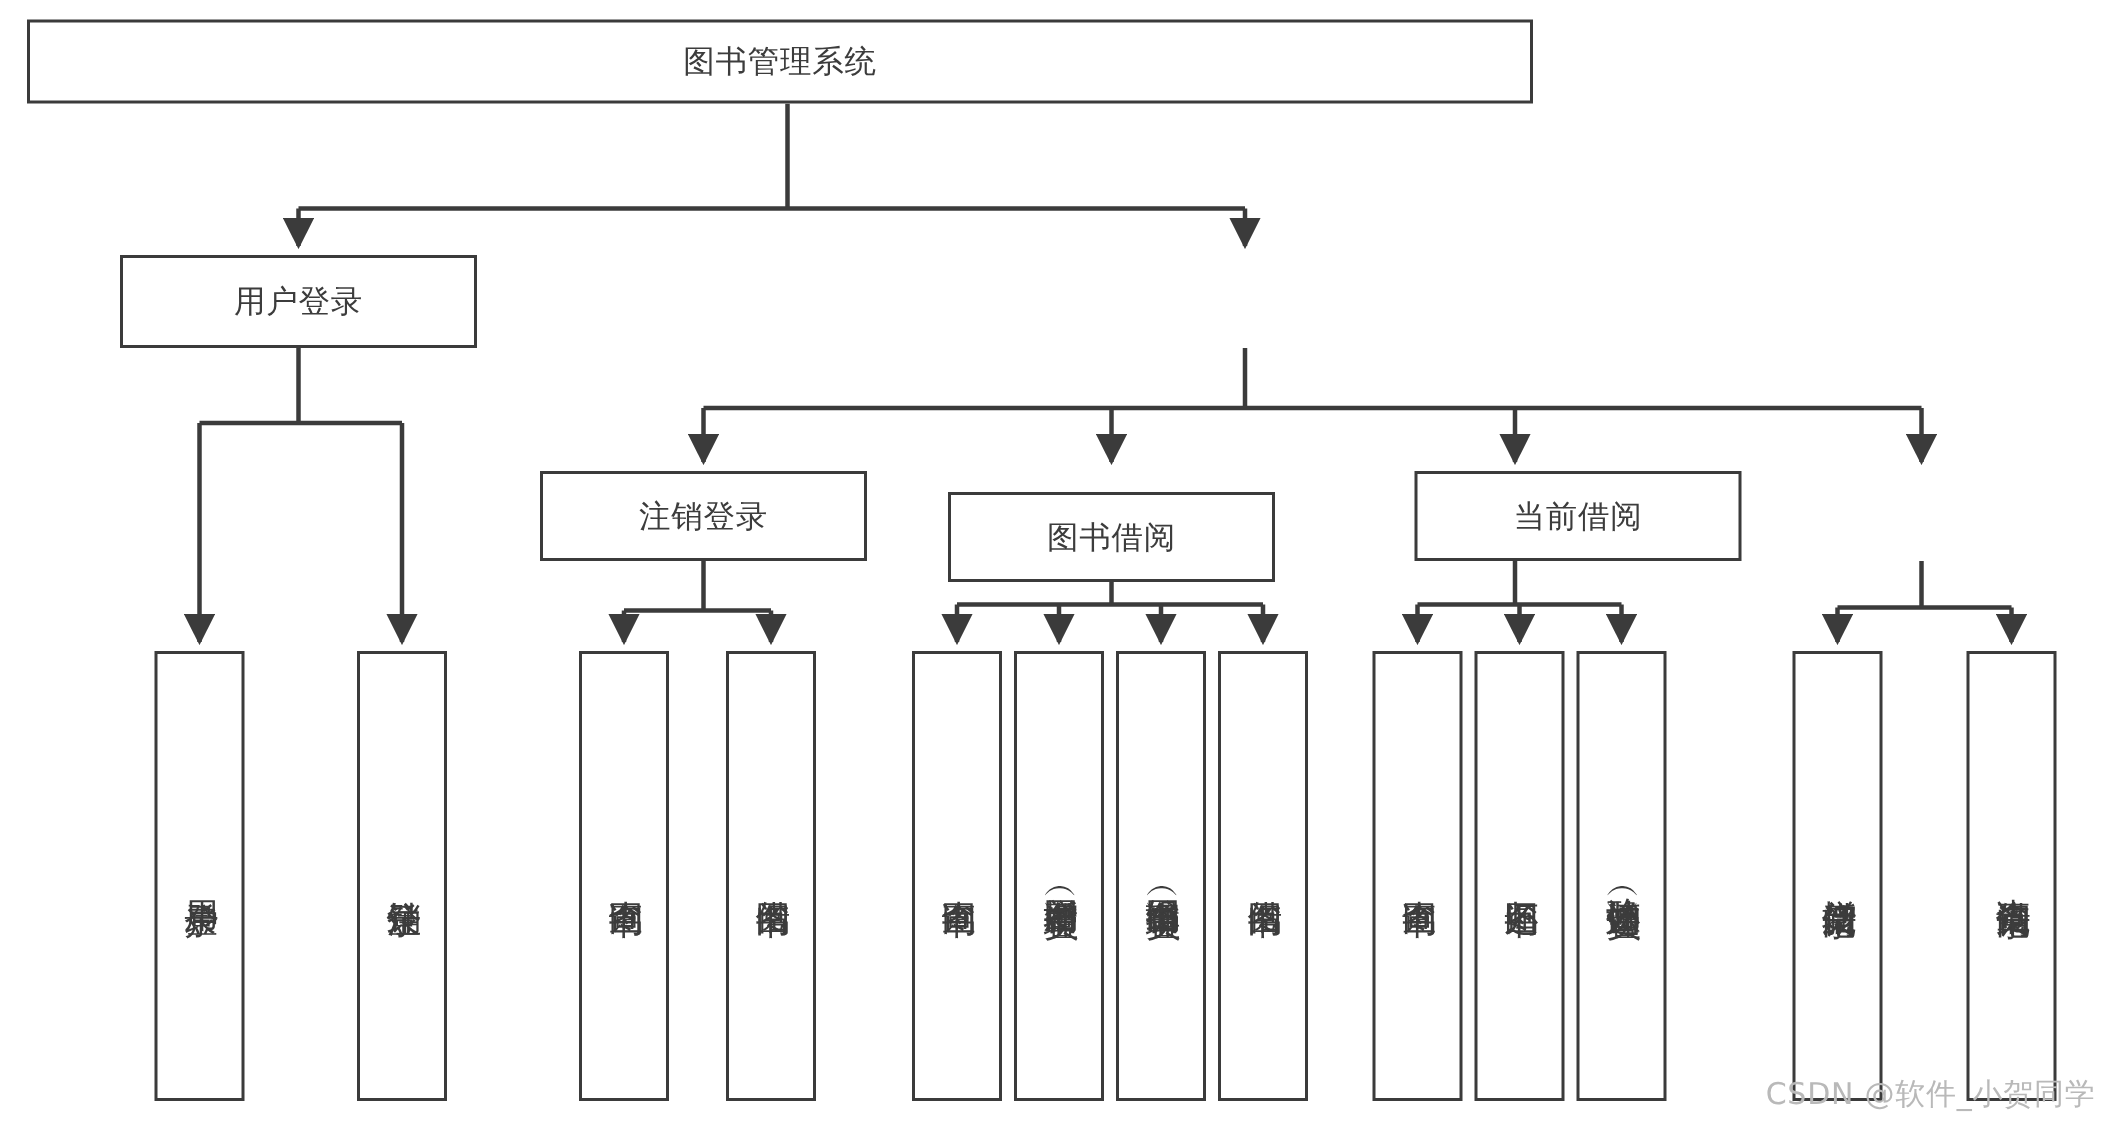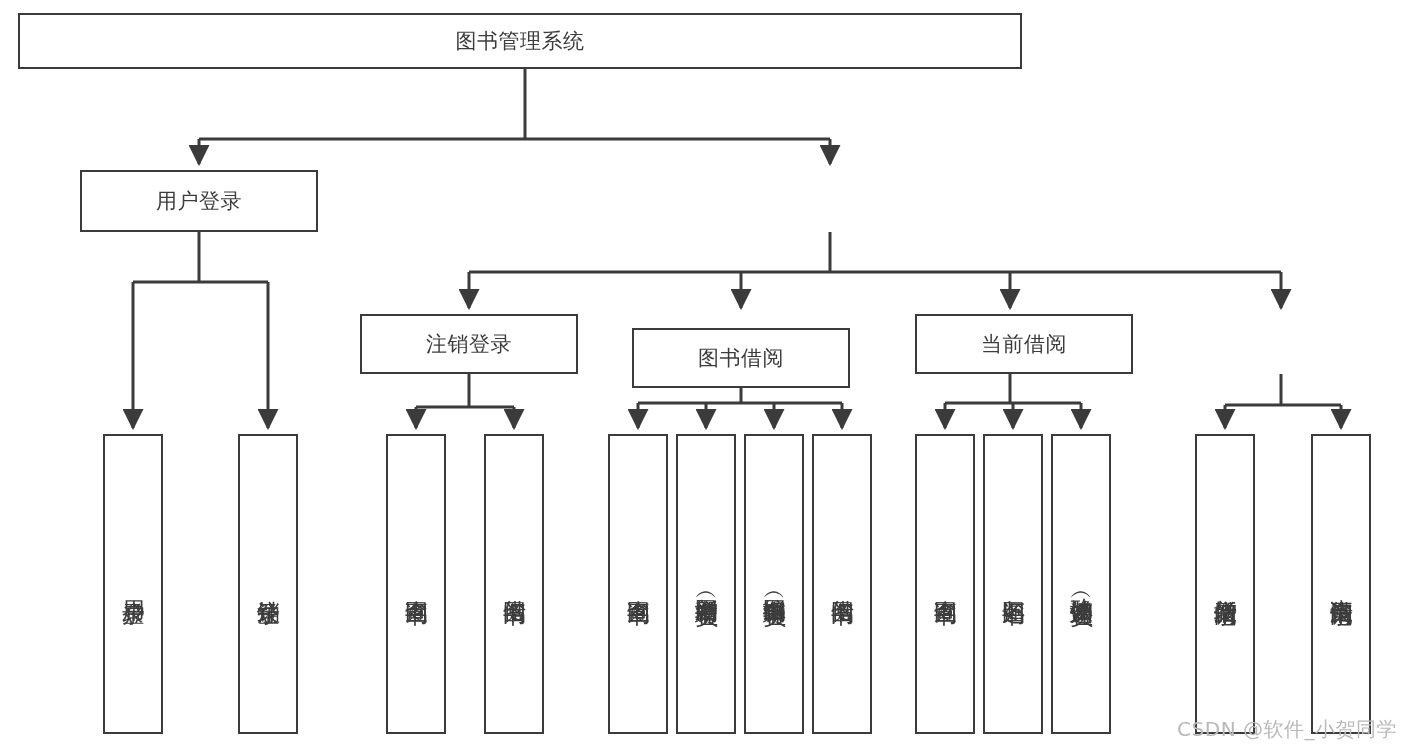--- a/index.html
+++ b/index.html
@@ -134,21 +134,21 @@
   <div class="node horiz" style="left: 80px; top: 170px; width: 238px; height: 62px; background: rgb(255, 255, 255); border-color: rgb(59, 59, 59); color: rgb(60, 60, 60);">
     <span class="label">用户登录</span>
   </div>
 
   <div class="node horiz" style="left: 360px; top: 314px; width: 218px; height: 60px; background: rgb(255, 255, 255); border-color: rgb(59, 59, 59); color: rgb(60, 60, 60);">
     <span class="label">注销登录</span>
   </div>
   <div class="node horiz" style="left: 632px; top: 328px; width: 218px; height: 60px; background: rgb(255, 255, 255); border-color: rgb(59, 59, 59); color: rgb(60, 60, 60);">
     <span class="label">图书借阅</span>
   </div>
-  <div class="node horiz" style="left: 915px; top: 314px; width: 218px; height: 60px; background: rgb(255, 255, 255); border-color: rgb(59, 59, 59); color: rgb(60, 60, 60);">
+  <div class="node horiz" style="left: 943px; top: 314px; width: 218px; height: 60px; background: rgb(255, 255, 255); border-color: rgb(59, 59, 59); color: rgb(60, 60, 60);">
     <span class="label">当前借阅</span>
   </div>
 
   <div class="node leaf" style="left: 103px; top: 434px; width: 60px; height: 300px; background: rgb(255, 255, 255); border-color: rgb(59, 59, 59); color: rgb(60, 60, 60);">
     <span class="label">用户登录</span>
   </div>
   <div class="node leaf" style="left: 238px; top: 434px; width: 60px; height: 300px; background: rgb(255, 255, 255); border-color: rgb(59, 59, 59); color: rgb(60, 60, 60);">
     <span class="label">注销登录</span>
   </div>
   <div class="node leaf" style="left: 386px; top: 434px; width: 60px; height: 300px; background: rgb(255, 255, 255); border-color: rgb(59, 59, 59); color: rgb(60, 60, 60);">

